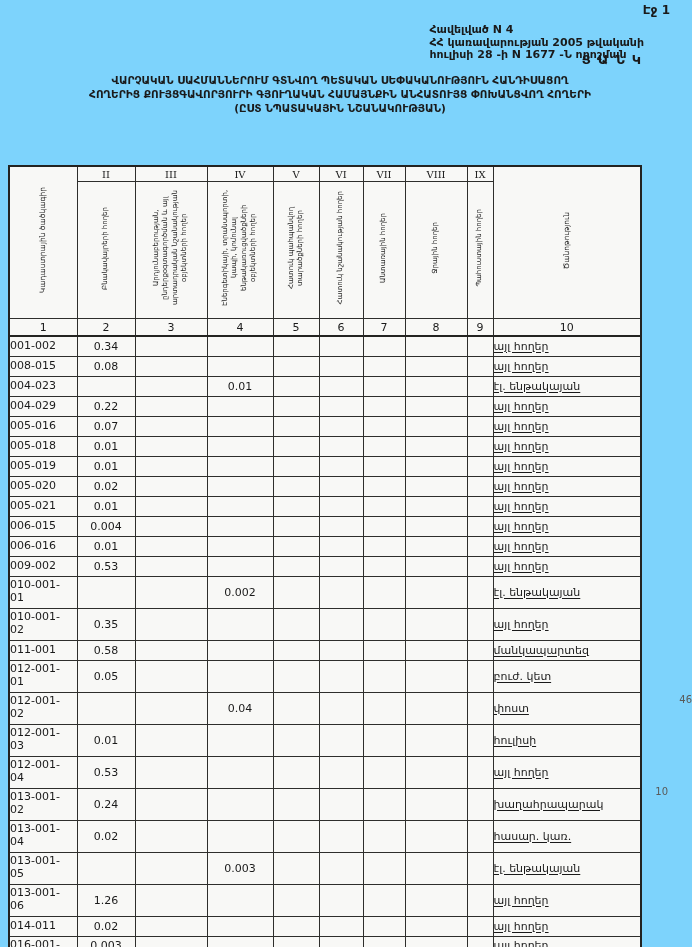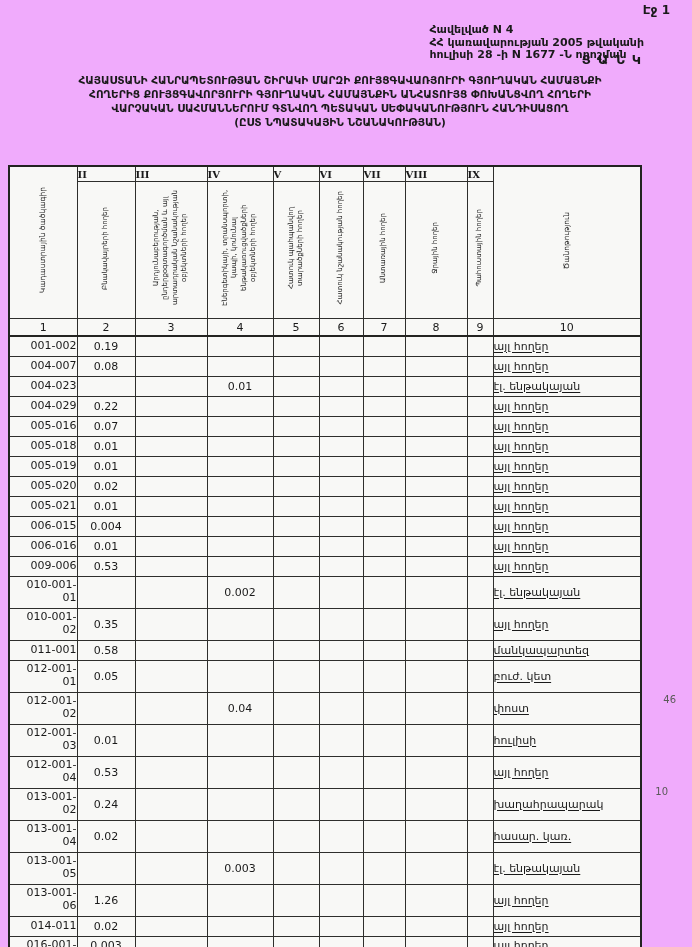--- a/index.html
+++ b/index.html
@@ -6,21 +6,21 @@
   body{
     width:692px;height:947px;
     background:#e9e9e7;
     font-family:"DejaVu Sans", sans-serif;
     color:#1a1a1a;
     overflow:hidden;
   }
   .page{
     position:relative;
     width:692px;height:947px;
-    background:#f0abfc;
+    background:#7dd3fc;
     overflow:hidden;
   }
   .page-number{
     position:absolute;top:3px;right:22px;
     font-size:12px;font-weight:bold;
   }
   .appendix{
     position:absolute;top:24px;right:48px;
     text-align:left;
     font-size:11px;font-weight:bold;
@@ -46,22 +46,22 @@
     background:#f8f8f6;
   }
   table.land th, table.land td{
     border:1px solid #2e2e2c;
     padding:0;
     overflow:hidden;
   }
   table.land{border:2px solid #232321;}
   th.numeral{
     height:14px;
-    font-size:10px;font-weight:bold;
-    text-align:left;vertical-align:middle;
+    font-size:10px;font-weight:normal;
+    text-align:center;vertical-align:middle;
     font-family:"DejaVu Serif", serif;
   }
   th.rot{
     height:136px;
     text-align:center;vertical-align:middle;
     font-weight:normal;
     padding:2px 1px;
   }
   th.rot.full{height:151px;}
   .vtext{
@@ -78,21 +78,21 @@
   tr.numbers td{
     height:16px;
     text-align:center;vertical-align:middle;
     font-size:11px;
     border-bottom:2px solid #232321;
   }
   tbody tr.data{height:20px;}
   tbody tr.data.tall{height:32px;}
   td.code{
     font-size:11px;
-    text-align:right;
+    text-align:left;
     padding-left:5px;
     vertical-align:middle;
     white-space:pre-line;
     line-height:1.15;
   }
   td.val{
     font-size:11px;
     text-align:center;
     vertical-align:middle;
   }
@@ -105,42 +105,41 @@
   }
   td.note .ul{
     text-decoration:underline;
     text-underline-offset:2px;
   }
   .margin-mark{
     position:absolute;
     font-size:10px;color:#5a5a58;
     font-family:"DejaVu Sans", sans-serif;
   }
-  .mark-1{top:694px;right:16px;}
+  .mark-1{top:694px;right:0;}
   .mark-2{top:786px;right:24px;}
 </style>
 </head>
 <body>
 
 <div class="page">
 
   <div class="page-number">Էջ 1</div>
 
   <div class="appendix">
     <div>Հավելված N 4</div>
     <div>ՀՀ կառավարության 2005 թվականի</div>
     <div>հուլիսի 28 -ի N 1677 -Ն որոշման</div>
   </div>
 
   <div class="doc-title">ՑԱՆԿ</div>
 
   <div class="subtitle">
-    <div>ՀԱՅԱՍՏԱՆԻ ՀԱՆՐԱՊԵՏՈՒԹՅԱՆ ՇԻՐԱԿԻ ՄԱՐԶԻ ՔՈՒՅՑԳԱՎԱՌՅՈՒՐԻ ԳՅՈՒՂԱԿԱՆ ՀԱՄԱՅՆՔԻ</div>
+    <div>ՎԱՐՉԱԿԱՆ ՍԱՀՄԱՆՆԵՐՈՒՄ ԳՏՆՎՈՂ ՊԵՏԱԿԱՆ ՍԵՓԱԿԱՆՈՒԹՅՈՒՆ ՀԱՆԴԻՍԱՑՈՂ</div>
     <div>ՀՈՂԵՐԻՑ ՔՈՒՅՑԳԱՎՈՐՅՈՒՐԻ ԳՅՈՒՂԱԿԱՆ ՀԱՄԱՅՆՔԻՆ ԱՆՀԱՏՈՒՅՑ ՓՈԽԱՆՑՎՈՂ ՀՈՂԵՐԻ</div>
-    <div>ՎԱՐՉԱԿԱՆ ՍԱՀՄԱՆՆԵՐՈՒՄ ԳՏՆՎՈՂ ՊԵՏԱԿԱՆ ՍԵՓԱԿԱՆՈՒԹՅՈՒՆ ՀԱՆԴԻՍԱՑՈՂ</div>
     <div>(ԸՍՏ ՆՊԱՏԱԿԱՅԻՆ ՆՇԱՆԱԿՈՒԹՅԱՆ)</div>
   </div>
 
   <table class="land">
     <colgroup>
       <col style="width:68px">
         <col style="width:58px">
         <col style="width:72px">
       <col style="width:66px">
         <col style="width:46px">
@@ -182,32 +181,32 @@
           <td>6</td>
           <td>7</td>
           <td>8</td>
           <td>9</td>
           <td>10</td>
         </tr>
       </thead>
     <tbody id="table-body">
         <tr class="data">
           <td class="code">001-002</td>
-          <td class="val">0.19</td>
-          <td class="val"></td>
-          <td class="val"></td>
-          <td class="val"></td>
-          <td class="val"></td>
-          <td class="val"></td>
-          <td class="val"></td>
-          <td class="val"></td>
-          <td class="note"><span class="ul">այլ հողեր</span></td>
-        </tr>
-        <tr class="data">
-          <td class="code">004-007</td>
+          <td class="val">0.34</td>
+          <td class="val"></td>
+          <td class="val"></td>
+          <td class="val"></td>
+          <td class="val"></td>
+          <td class="val"></td>
+          <td class="val"></td>
+          <td class="val"></td>
+          <td class="note"><span class="ul">այլ հողեր</span></td>
+        </tr>
+        <tr class="data">
+          <td class="code">008-015</td>
           <td class="val">0.08</td>
           <td class="val"></td>
           <td class="val"></td>
           <td class="val"></td>
           <td class="val"></td>
           <td class="val"></td>
           <td class="val"></td>
           <td class="val"></td>
           <td class="note"><span class="ul">այլ հողեր</span></td>
         </tr>
@@ -313,21 +312,21 @@
           <td class="val"></td>
           <td class="val"></td>
           <td class="val"></td>
           <td class="val"></td>
           <td class="val"></td>
           <td class="val"></td>
           <td class="val"></td>
           <td class="note"><span class="ul">այլ հողեր</span></td>
         </tr>
         <tr class="data">
-          <td class="code">009-006</td>
+          <td class="code">009-002</td>
           <td class="val">0.53</td>
           <td class="val"></td>
           <td class="val"></td>
           <td class="val"></td>
           <td class="val"></td>
           <td class="val"></td>
           <td class="val"></td>
           <td class="val"></td>
           <td class="note"><span class="ul">այլ հողեր</span></td>
         </tr>

